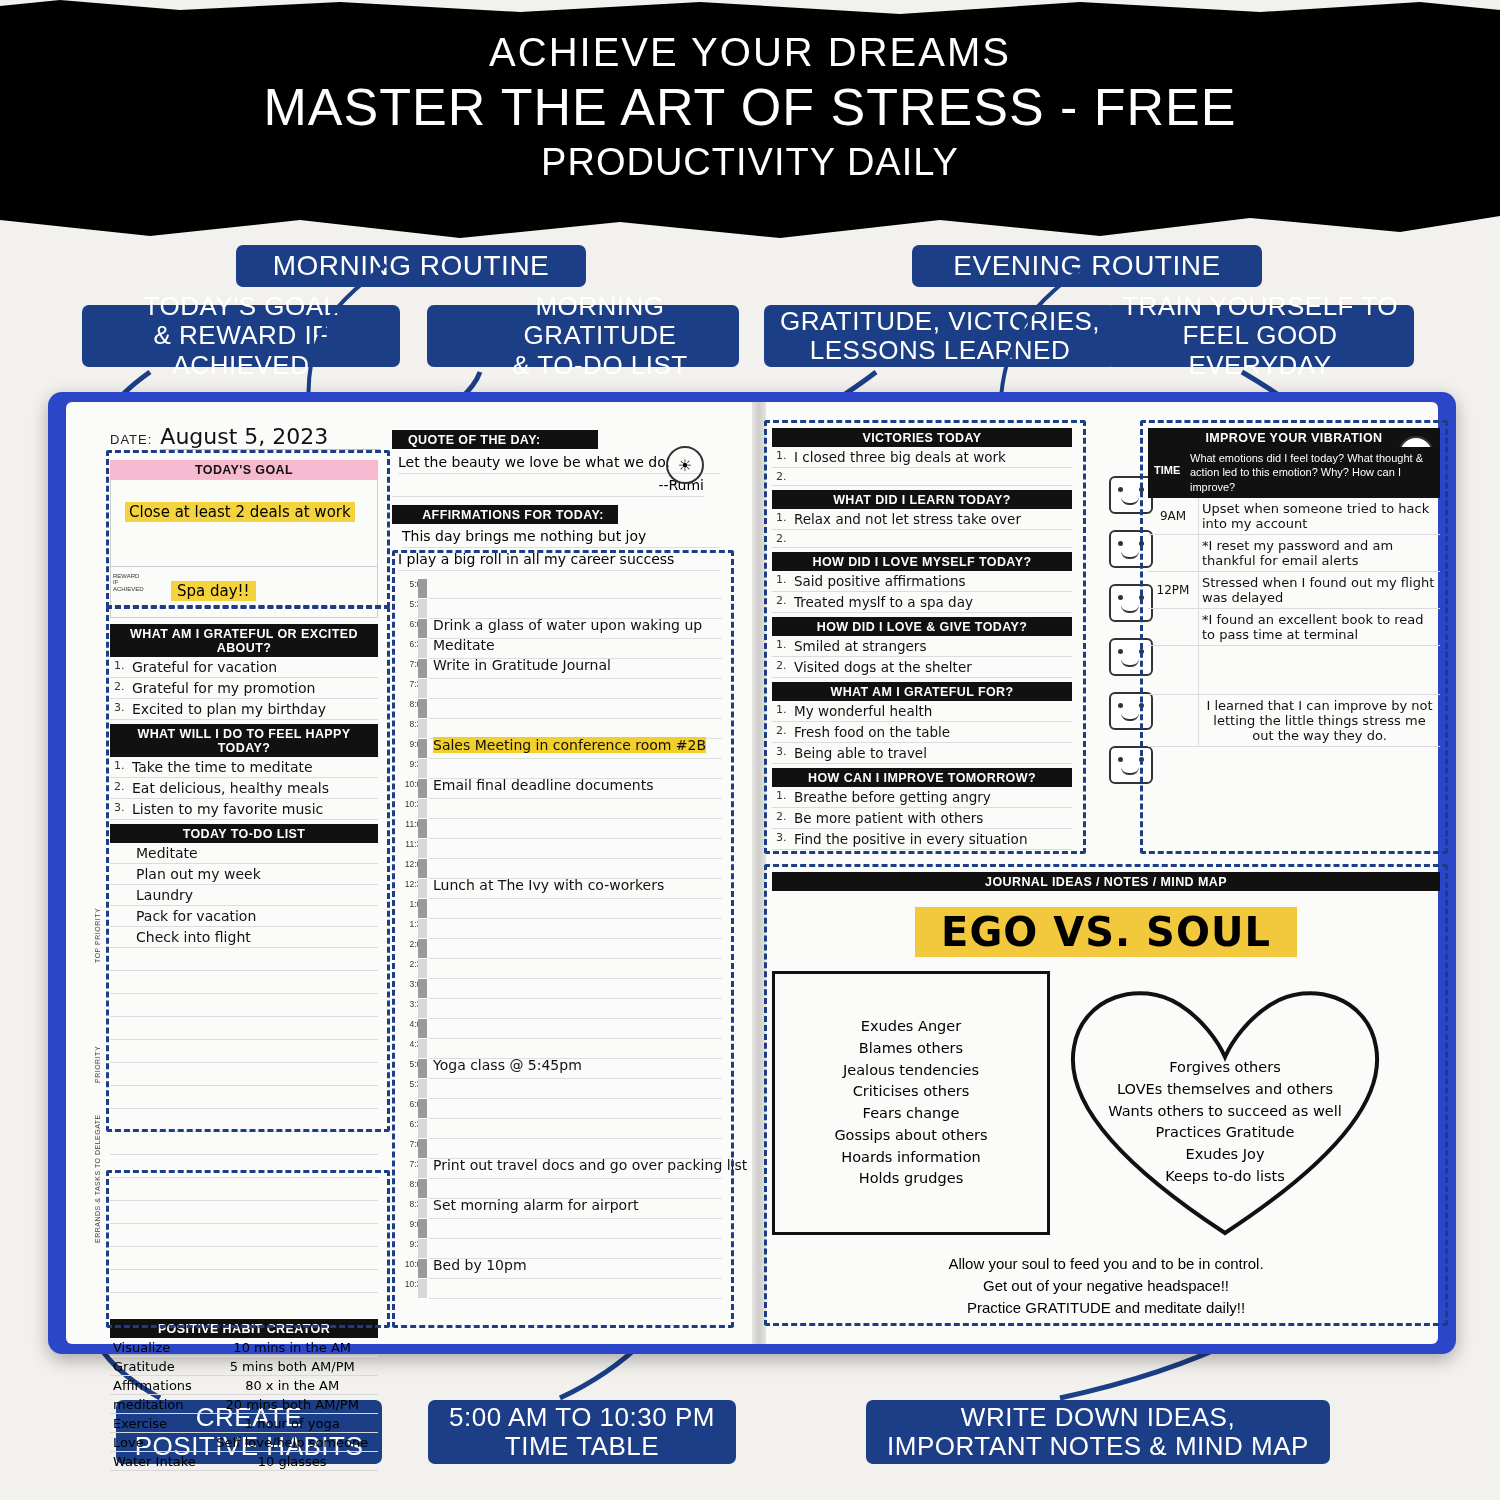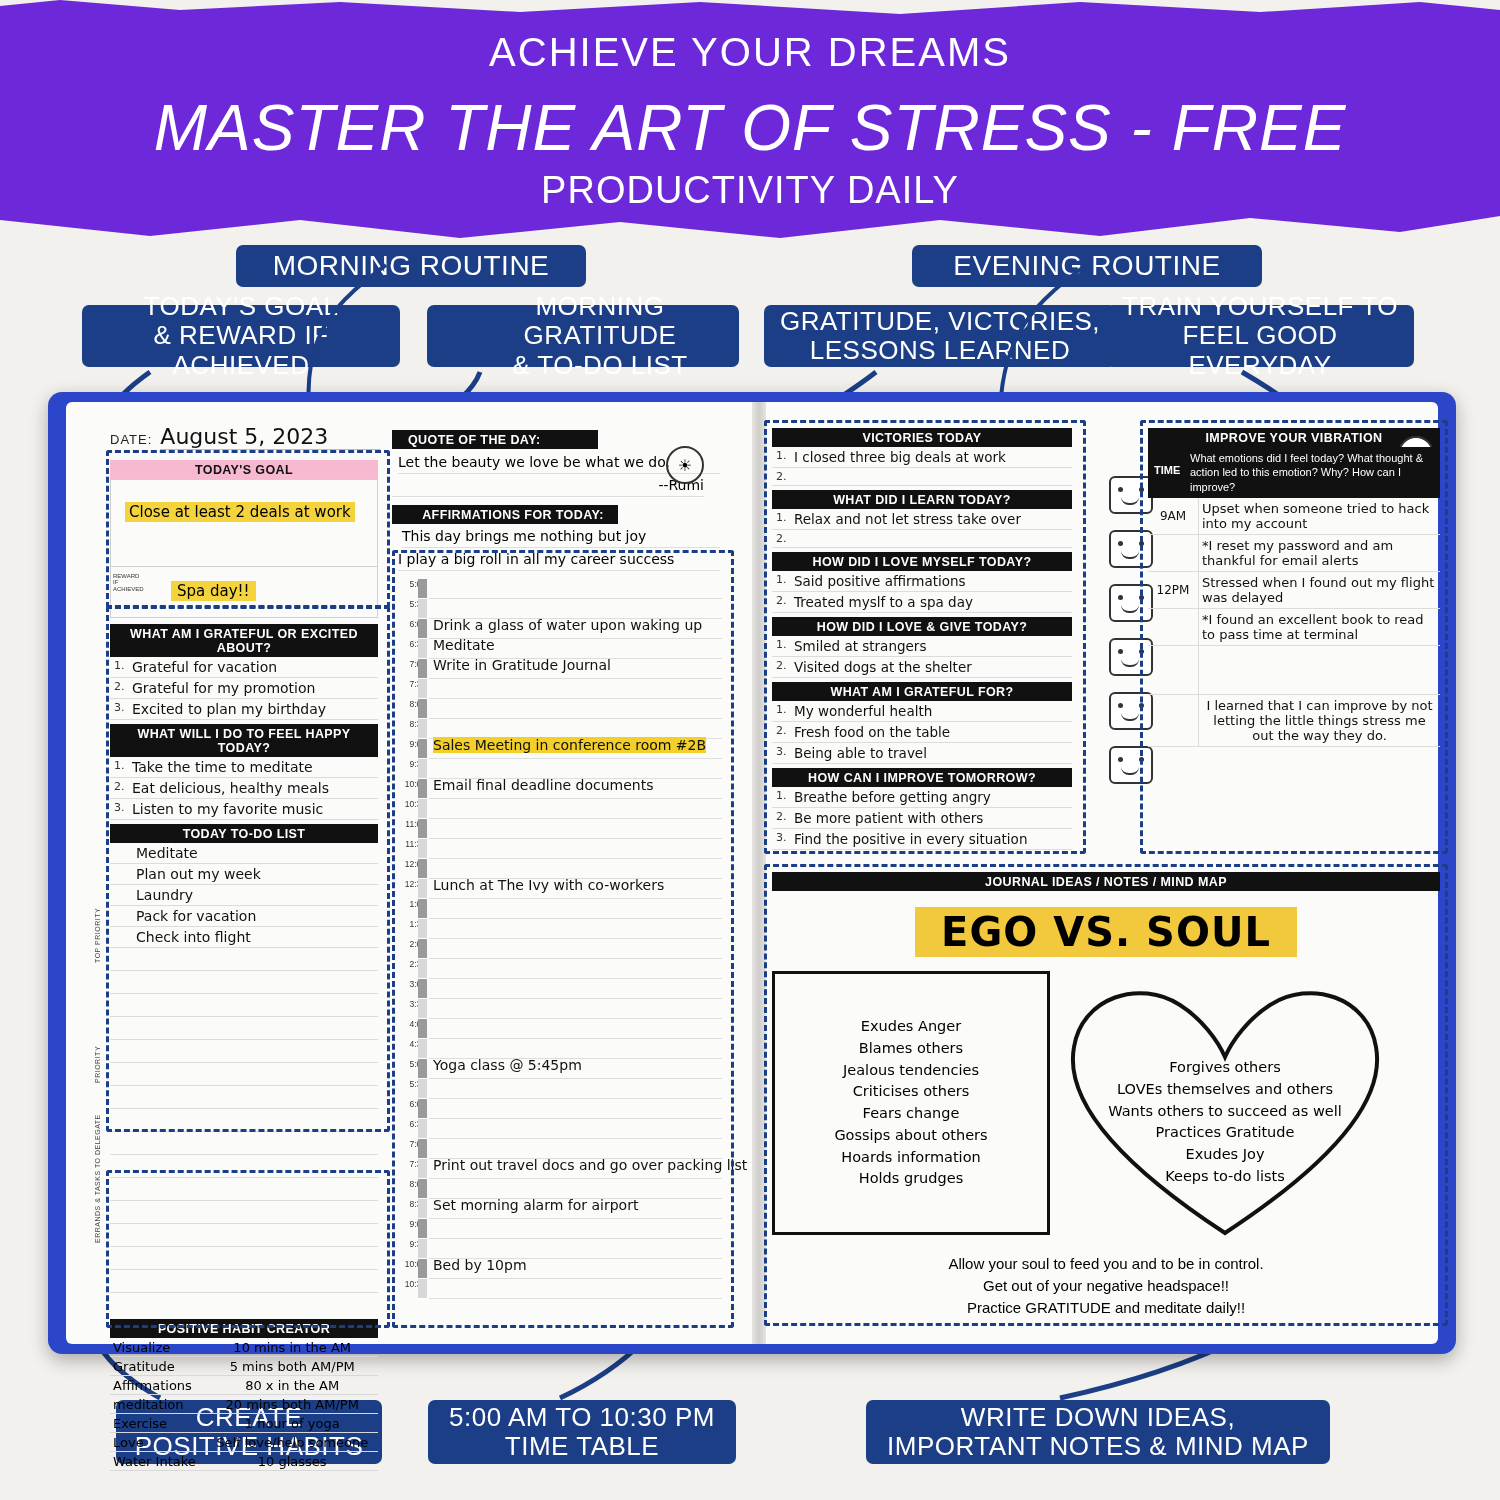--- a/index.html
+++ b/index.html
@@ -4,26 +4,26 @@
 <style>
   html,body{margin:0;padding:0;}
   body{
     width:1500px;height:1500px;position:relative;overflow:hidden;
     background:#f3f1ee;
     font-family:"Liberation Sans", sans-serif;
   }
   
   .banner{
     position:absolute;left:0;top:0;width:1500px;height:240px;
-    background:#6d28d9;
+    background:#000000;
     color:#fff;text-align:center;
     clip-path:polygon(0 6px,60px 0,180px 10px,340px 2px,520px 12px,700px 2px,900px 14px,1080px 2px,1260px 12px,1420px 2px,1500px 10px,1500px 216px,1400px 232px,1250px 218px,1100px 236px,940px 220px,780px 238px,620px 222px,460px 238px,300px 220px,150px 236px,0 220px);
   }
   .banner .l1{font-size:40px;letter-spacing:2px;padding-top:30px;font-weight:400;}
-  .banner .l2{font-size:64px;letter-spacing:1px;margin-top:16px;font-weight:400;font-style:italic;}
+  .banner .l2{font-size:52px;letter-spacing:1px;margin-top:2px;font-weight:400;}
   .banner .l3{font-size:38px;letter-spacing:1px;margin-top:4px;font-weight:400;}
 
   
   .pill{
     position:absolute;background:#1b3e86;color:#fff;border-radius:7px;
     text-align:center;display:flex;align-items:center;justify-content:center;
     line-height:1.12;padding:6px 10px;box-sizing:border-box;
   }
   .pill.big{font-size:28px;letter-spacing:.5px;}
   .pill.sec{font-size:26px;letter-spacing:.5px;}

